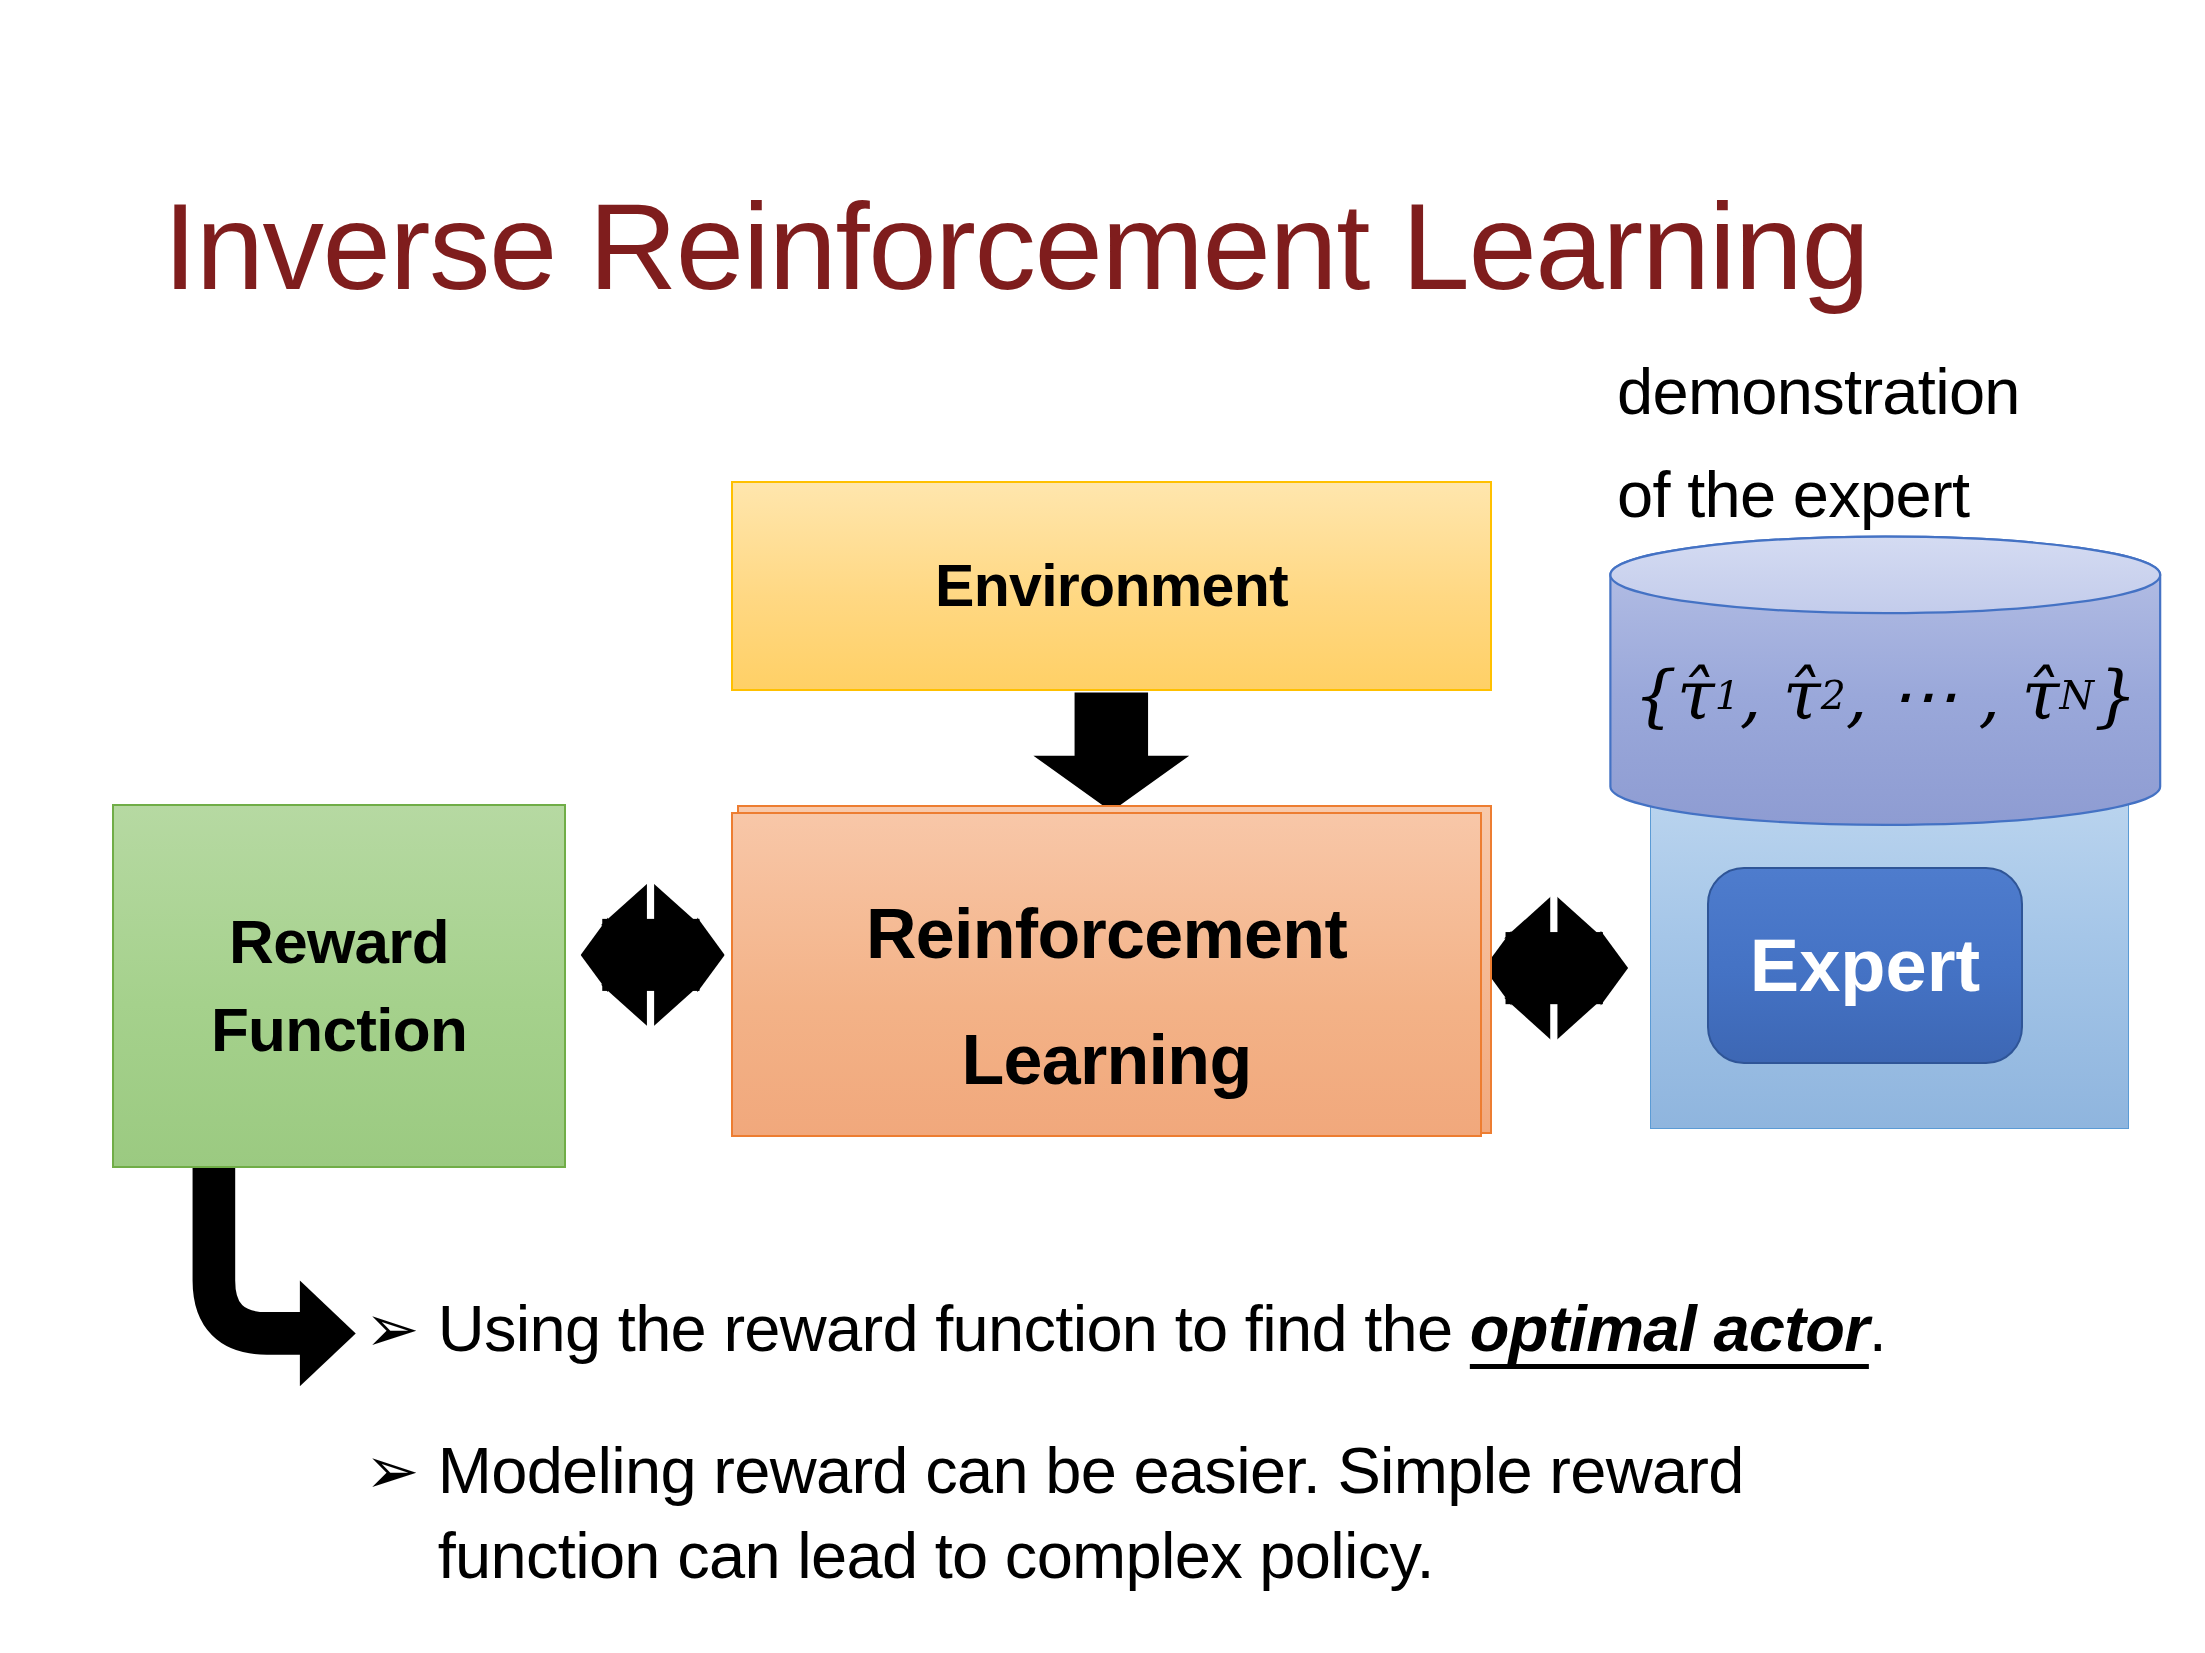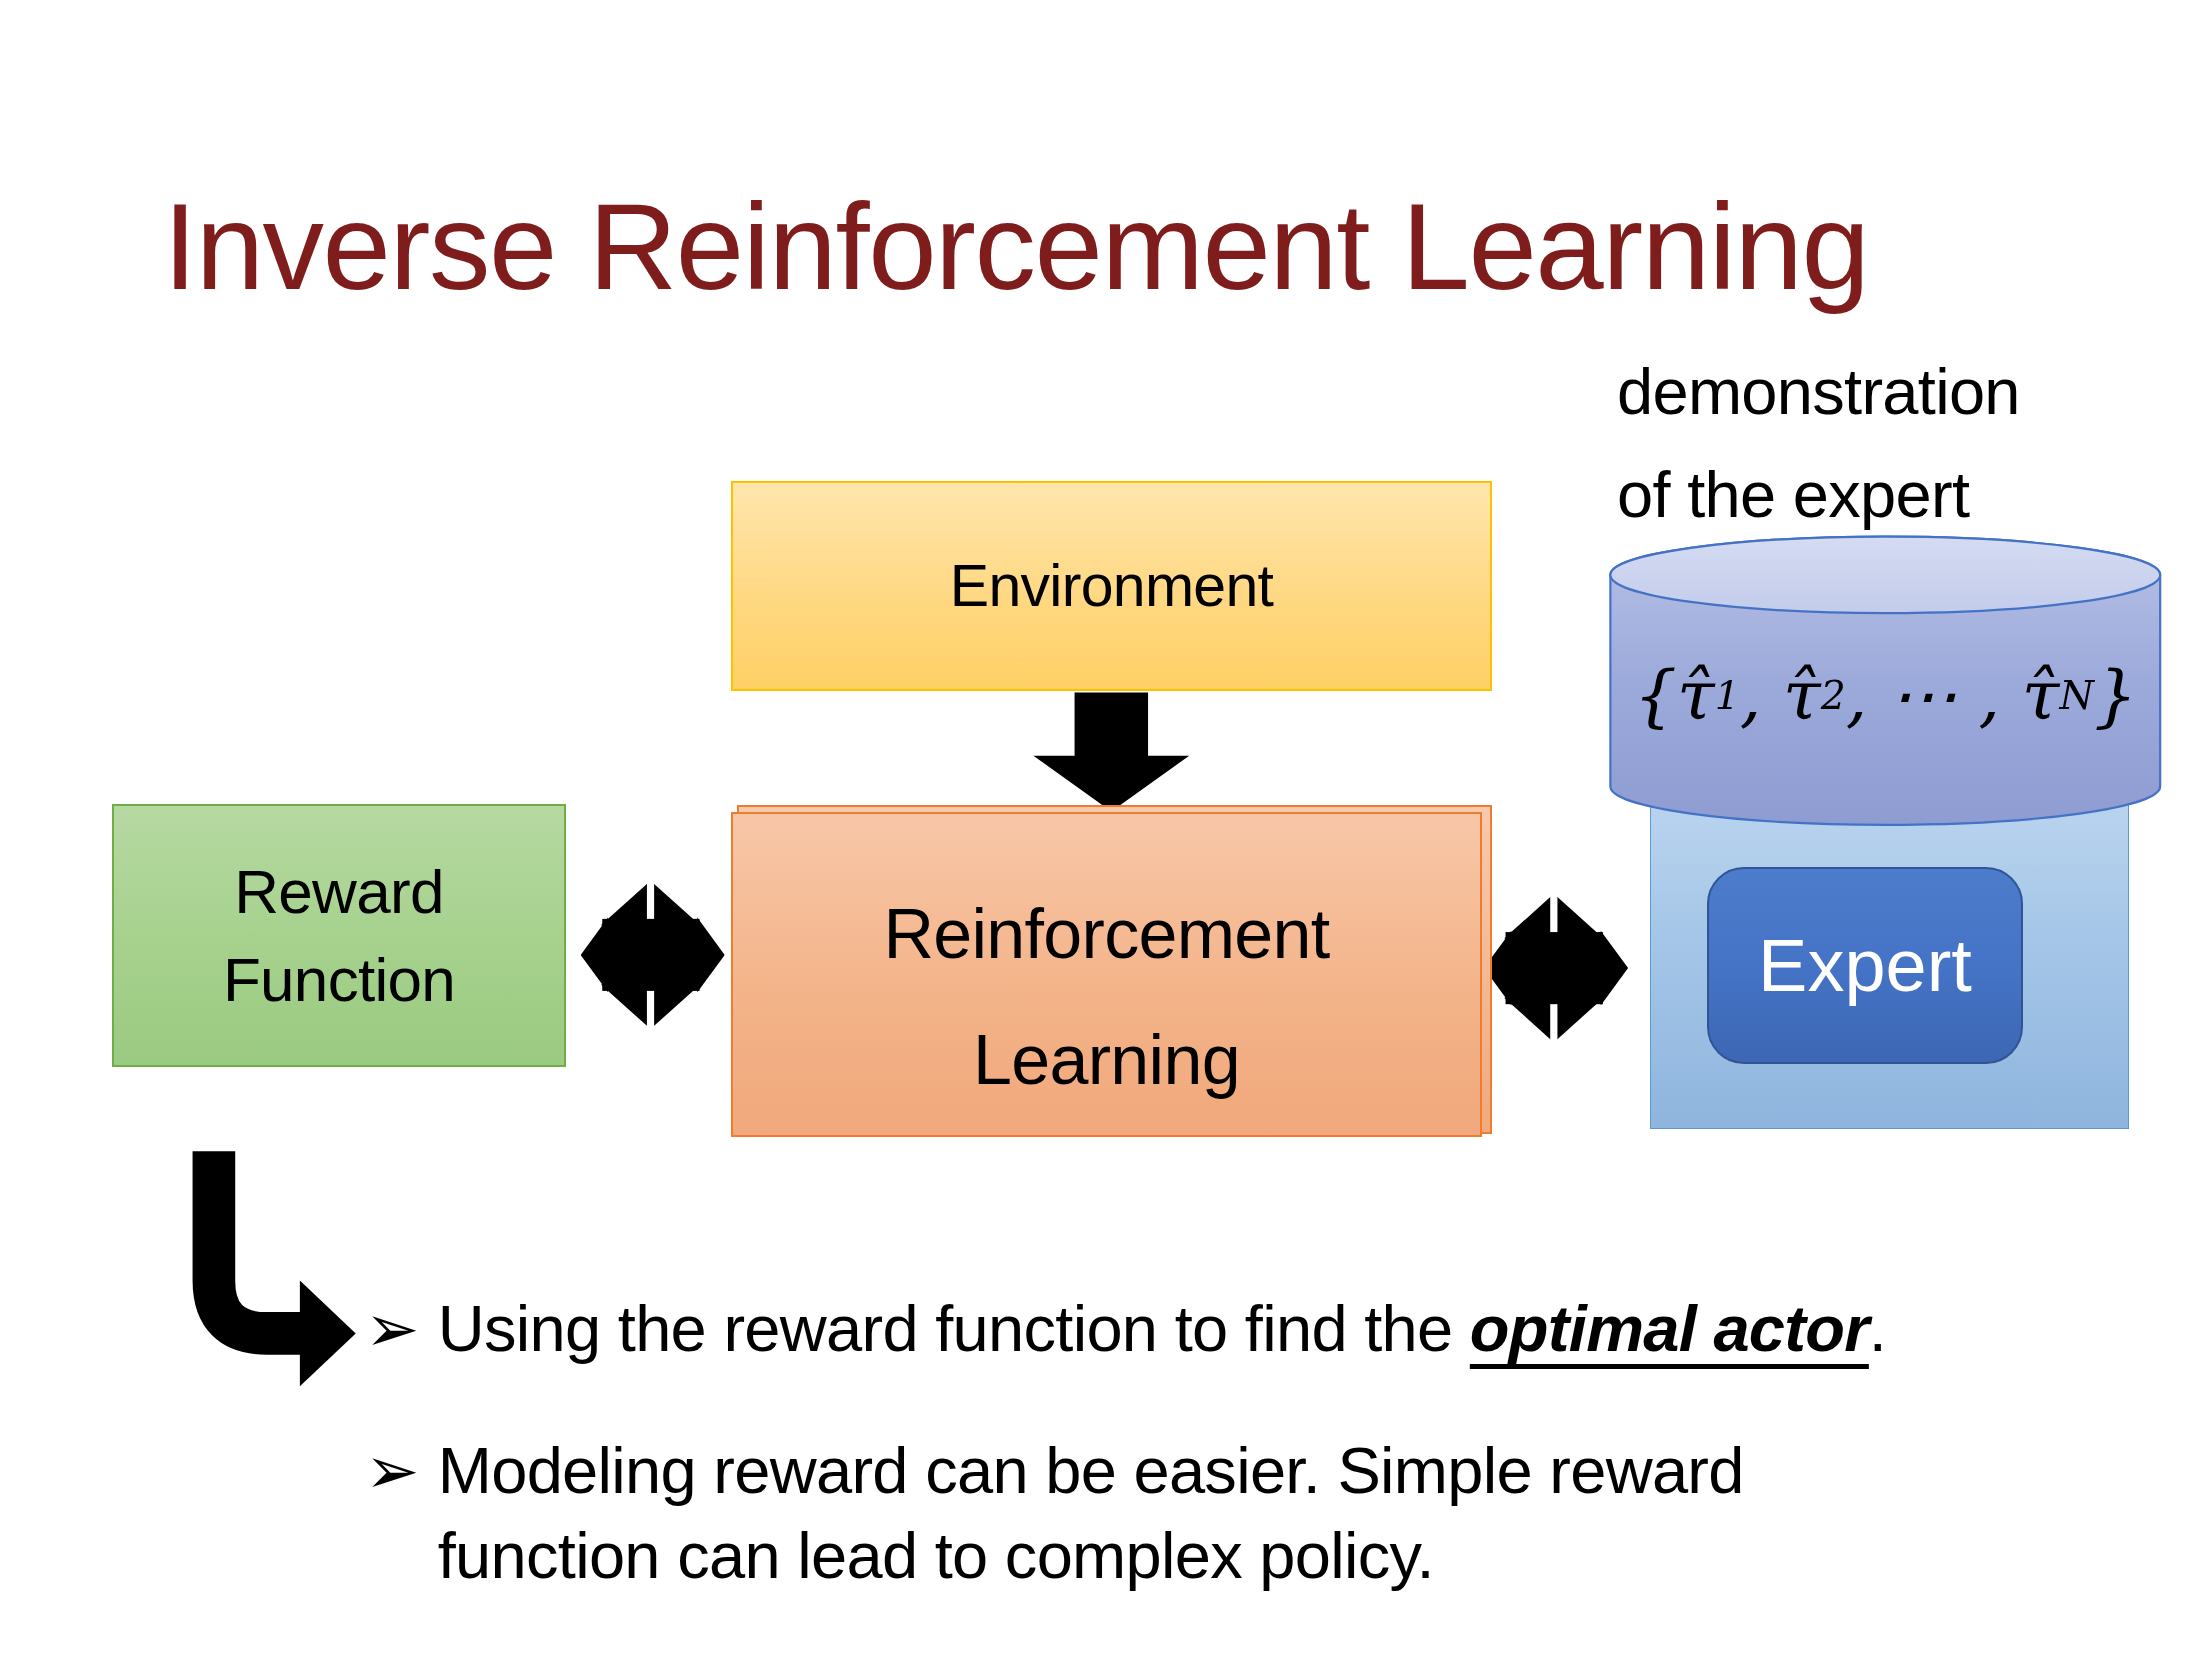--- a/index.html
+++ b/index.html
@@ -24,20 +24,21 @@
     text-align:left;
     font-size:65px;line-height:103px;
     letter-spacing:-0.7px;
   }
   
   .box{
     box-sizing:border-box;
     display:flex;flex-direction:column;
     align-items:center;justify-content:center;
     text-align:left;
+    font-weight:bold;
   }
   .env-box{
     left:731px;top:481px;width:761px;height:210px;
     background:linear-gradient(180deg,#ffe6ad 0%,#ffd883 55%,#ffd066 100%);
     border:2.9px solid #ffc000;
     z-index:3;
   }
   .env-label{font-size:59px;letter-spacing:-0.7px;}
   .rl-back{
     left:737px;top:805px;width:751px;height:325px;
@@ -46,21 +47,21 @@
     z-index:2;
   }
   .rl-box{
     left:731px;top:812px;width:751px;height:325px;
     background:linear-gradient(180deg,#f8c7a8 0%,#f3b287 60%,#f1a87c 100%);
     border:2.2px solid #ed7d31;
     z-index:3;
   }
   .rl-label{font-size:70px;line-height:82px;letter-spacing:-0.7px;margin-top:44px;}
   .reward-box{
-    left:112px;top:804px;width:454px;height:263px;
+    left:112px;top:804px;width:454px;height:364px;
     background:linear-gradient(180deg,#b6d9a2 0%,#a5d18c 55%,#9bca81 100%);
     border:2.2px solid #70ad47;
     z-index:3;
   }
   .reward-label{font-size:62px;line-height:88px;letter-spacing:-0.7px;}
   .expert-outer{
     left:1650px;top:778px;width:479px;height:351px;
     background:linear-gradient(180deg,#bdd6ef 0%,#a5c6e8 45%,#8fb5de 100%);
     border:1.5px solid #5b9bd5;
     box-sizing:border-box;

